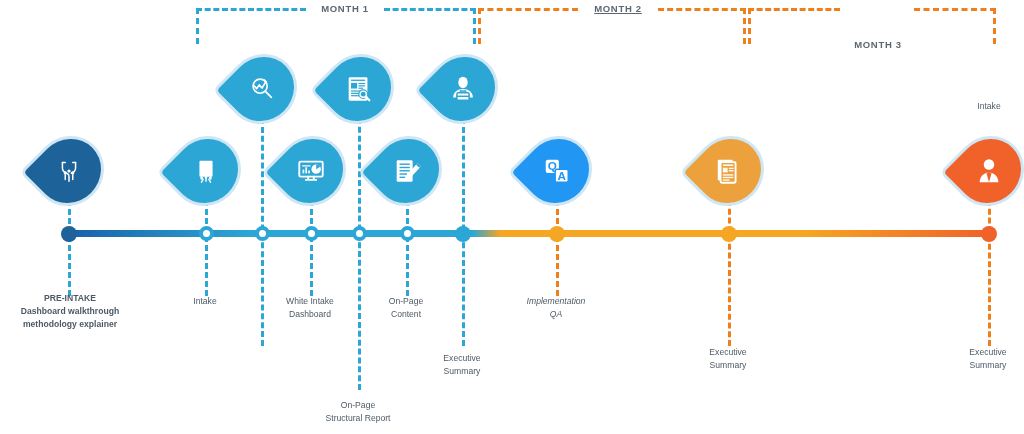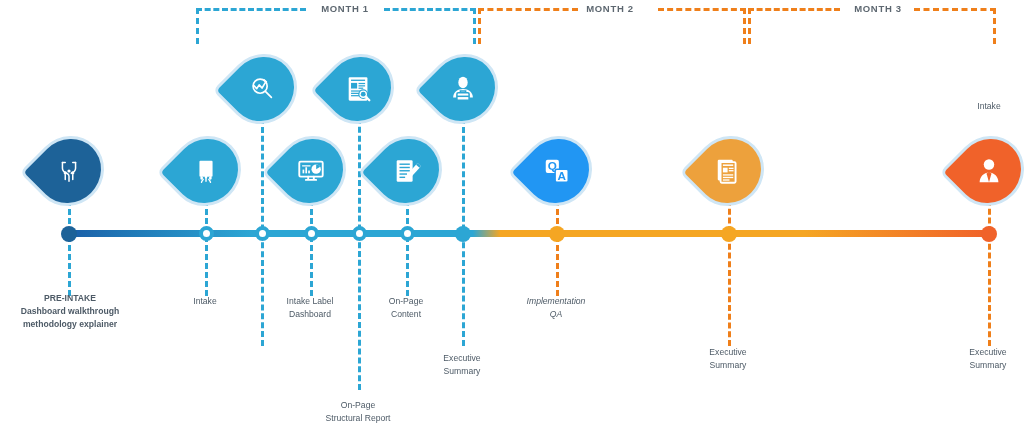--- a/index.html
+++ b/index.html
@@ -48,29 +48,29 @@
     <div class="mb-left" style="left:0;border-color:#2ca6d4;"></div>
     <div class="mb-right" style="left:277px;border-color:#2ca6d4;"></div>
     <div class="mb-label" style="left:106px;width:86px;">MONTH 1</div>
   </div>
 
   <div class="month-bracket" style="left:478px;width:268px;">
     <div class="mb-line" style="left:0;width:100px;border-color:#ef7f1a;"></div>
     <div class="mb-line" style="left:180px;width:88px;border-color:#ef7f1a;"></div>
     <div class="mb-left" style="left:0;border-color:#ef7f1a;"></div>
     <div class="mb-right" style="left:265px;border-color:#ef7f1a;"></div>
-    <div class="mb-label" style="left:88px;width:88px;">MONTH 2</div>
+    <div class="mb-label" style="left:96px;width:88px;text-decoration:underline;">MONTH 2</div>
   </div>
 
   <div class="month-bracket" style="left:748px;width:248px;">
     <div class="mb-line" style="left:0;width:92px;border-color:#ef7f1a;"></div>
     <div class="mb-line" style="left:166px;width:82px;border-color:#ef7f1a;"></div>
     <div class="mb-left" style="left:0;border-color:#ef7f1a;"></div>
     <div class="mb-right" style="left:245px;border-color:#ef7f1a;"></div>
-    <div class="mb-label" style="left:88px;width:84px;">MONTH 3</div>
+    <div class="mb-label" style="left:88px;width:84px;margin-top:36px;">MONTH 3</div>
   </div>
 
   <div class="axis" style="background:linear-gradient(to right,#1b5fa8 0%,#1f76b5 6%,#2ca6d4 20%,#2ca6d4 44%,#f5a623 47%,#f5a623 80%,#f0622a 100%);"></div>
 
   <div class="conn" style="left:68px;top:200px;height:96px;border-color:#2ca6d4;"></div>
   <div class="conn" style="left:205px;top:200px;height:96px;border-color:#2ca6d4;"></div>
   <div class="conn" style="left:261px;top:118px;height:228px;border-color:#2ca6d4;"></div>
   <div class="conn" style="left:310px;top:200px;height:96px;border-color:#2ca6d4;"></div>
   <div class="conn" style="left:358px;top:118px;height:272px;border-color:#2ca6d4;"></div>
   <div class="conn" style="left:406px;top:200px;height:96px;border-color:#2ca6d4;"></div>
@@ -252,21 +252,21 @@
 
   <div class="lbl-top" style="left:949px;top:100px;width:80px;">Intake</div>
 
   <div class="lbl" style="left:-2px;top:292px;width:144px;font-weight:bold;">PRE-INTAKE
 Dashboard walkthrough
 methodology explainer</div>
 
   <div class="lbl" style="left:165px;top:295px;width:80px;">Intake</div>
 
 
-  <div class="lbl" style="left:270px;top:295px;width:80px;">Intake Label
+  <div class="lbl" style="left:270px;top:295px;width:80px;">White Intake
 Dashboard</div>
 
   <div class="lbl" style="left:306px;top:399px;width:104px;">On-Page
 Structural Report</div>
 
   <div class="lbl" style="left:366px;top:295px;width:80px;">On-Page
 Content</div>
 
   <div class="lbl" style="left:422px;top:352px;width:80px;">Executive
 Summary</div>

